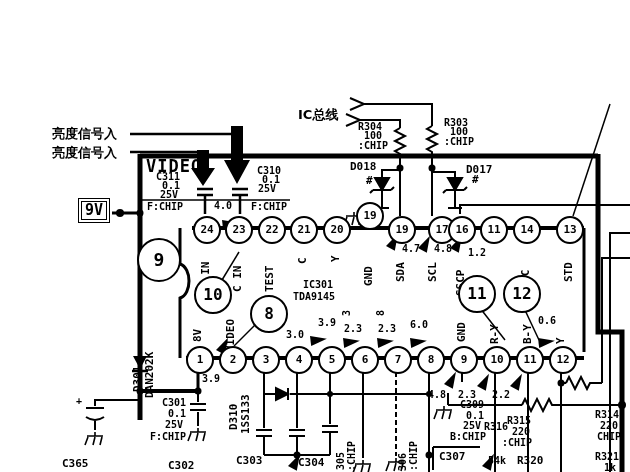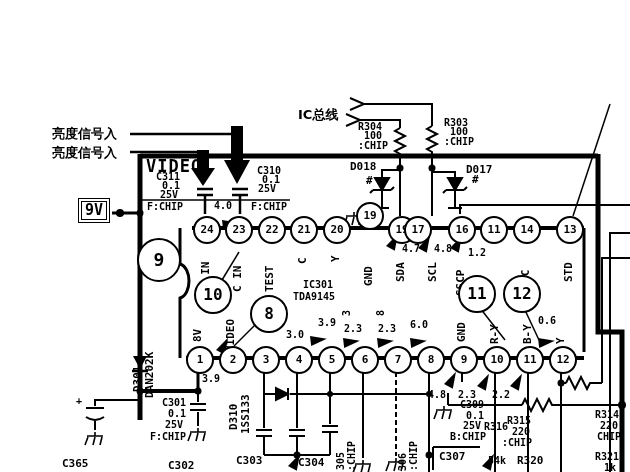--- a/index.html
+++ b/index.html
@@ -221,21 +221,21 @@
 <span class="t v" style="left:303px;top:280px">IC301</span>
 <span class="t v" style="left:293px;top:292px">TDA9145</span>
 
 <span class="pin" style="left:193px;top:216px">24</span>
 <span class="pin" style="left:225px;top:216px">23</span>
 <span class="pin" style="left:258px;top:216px">22</span>
 <span class="pin" style="left:290px;top:216px">21</span>
 <span class="pin" style="left:323px;top:216px">20</span>
 <span class="pin" style="left:356px;top:202px">19</span>
 <span class="pin" style="left:388px;top:216px">19</span>
-<span class="pin" style="left:404px;top:216px">17</span>
+<span class="pin" style="left:428px;top:216px">17</span>
 <span class="pin" style="left:448px;top:216px">16</span>
 <span class="pin" style="left:480px;top:216px">11</span>
 <span class="pin" style="left:513px;top:216px">14</span>
 <span class="pin" style="left:556px;top:216px">13</span>
 
 <span class="pin" style="left:186px;top:346px">1</span>
 <span class="pin" style="left:219px;top:346px">2</span>
 <span class="pin" style="left:252px;top:346px">3</span>
 <span class="pin" style="left:285px;top:346px">4</span>
 <span class="pin" style="left:318px;top:346px">5</span>

